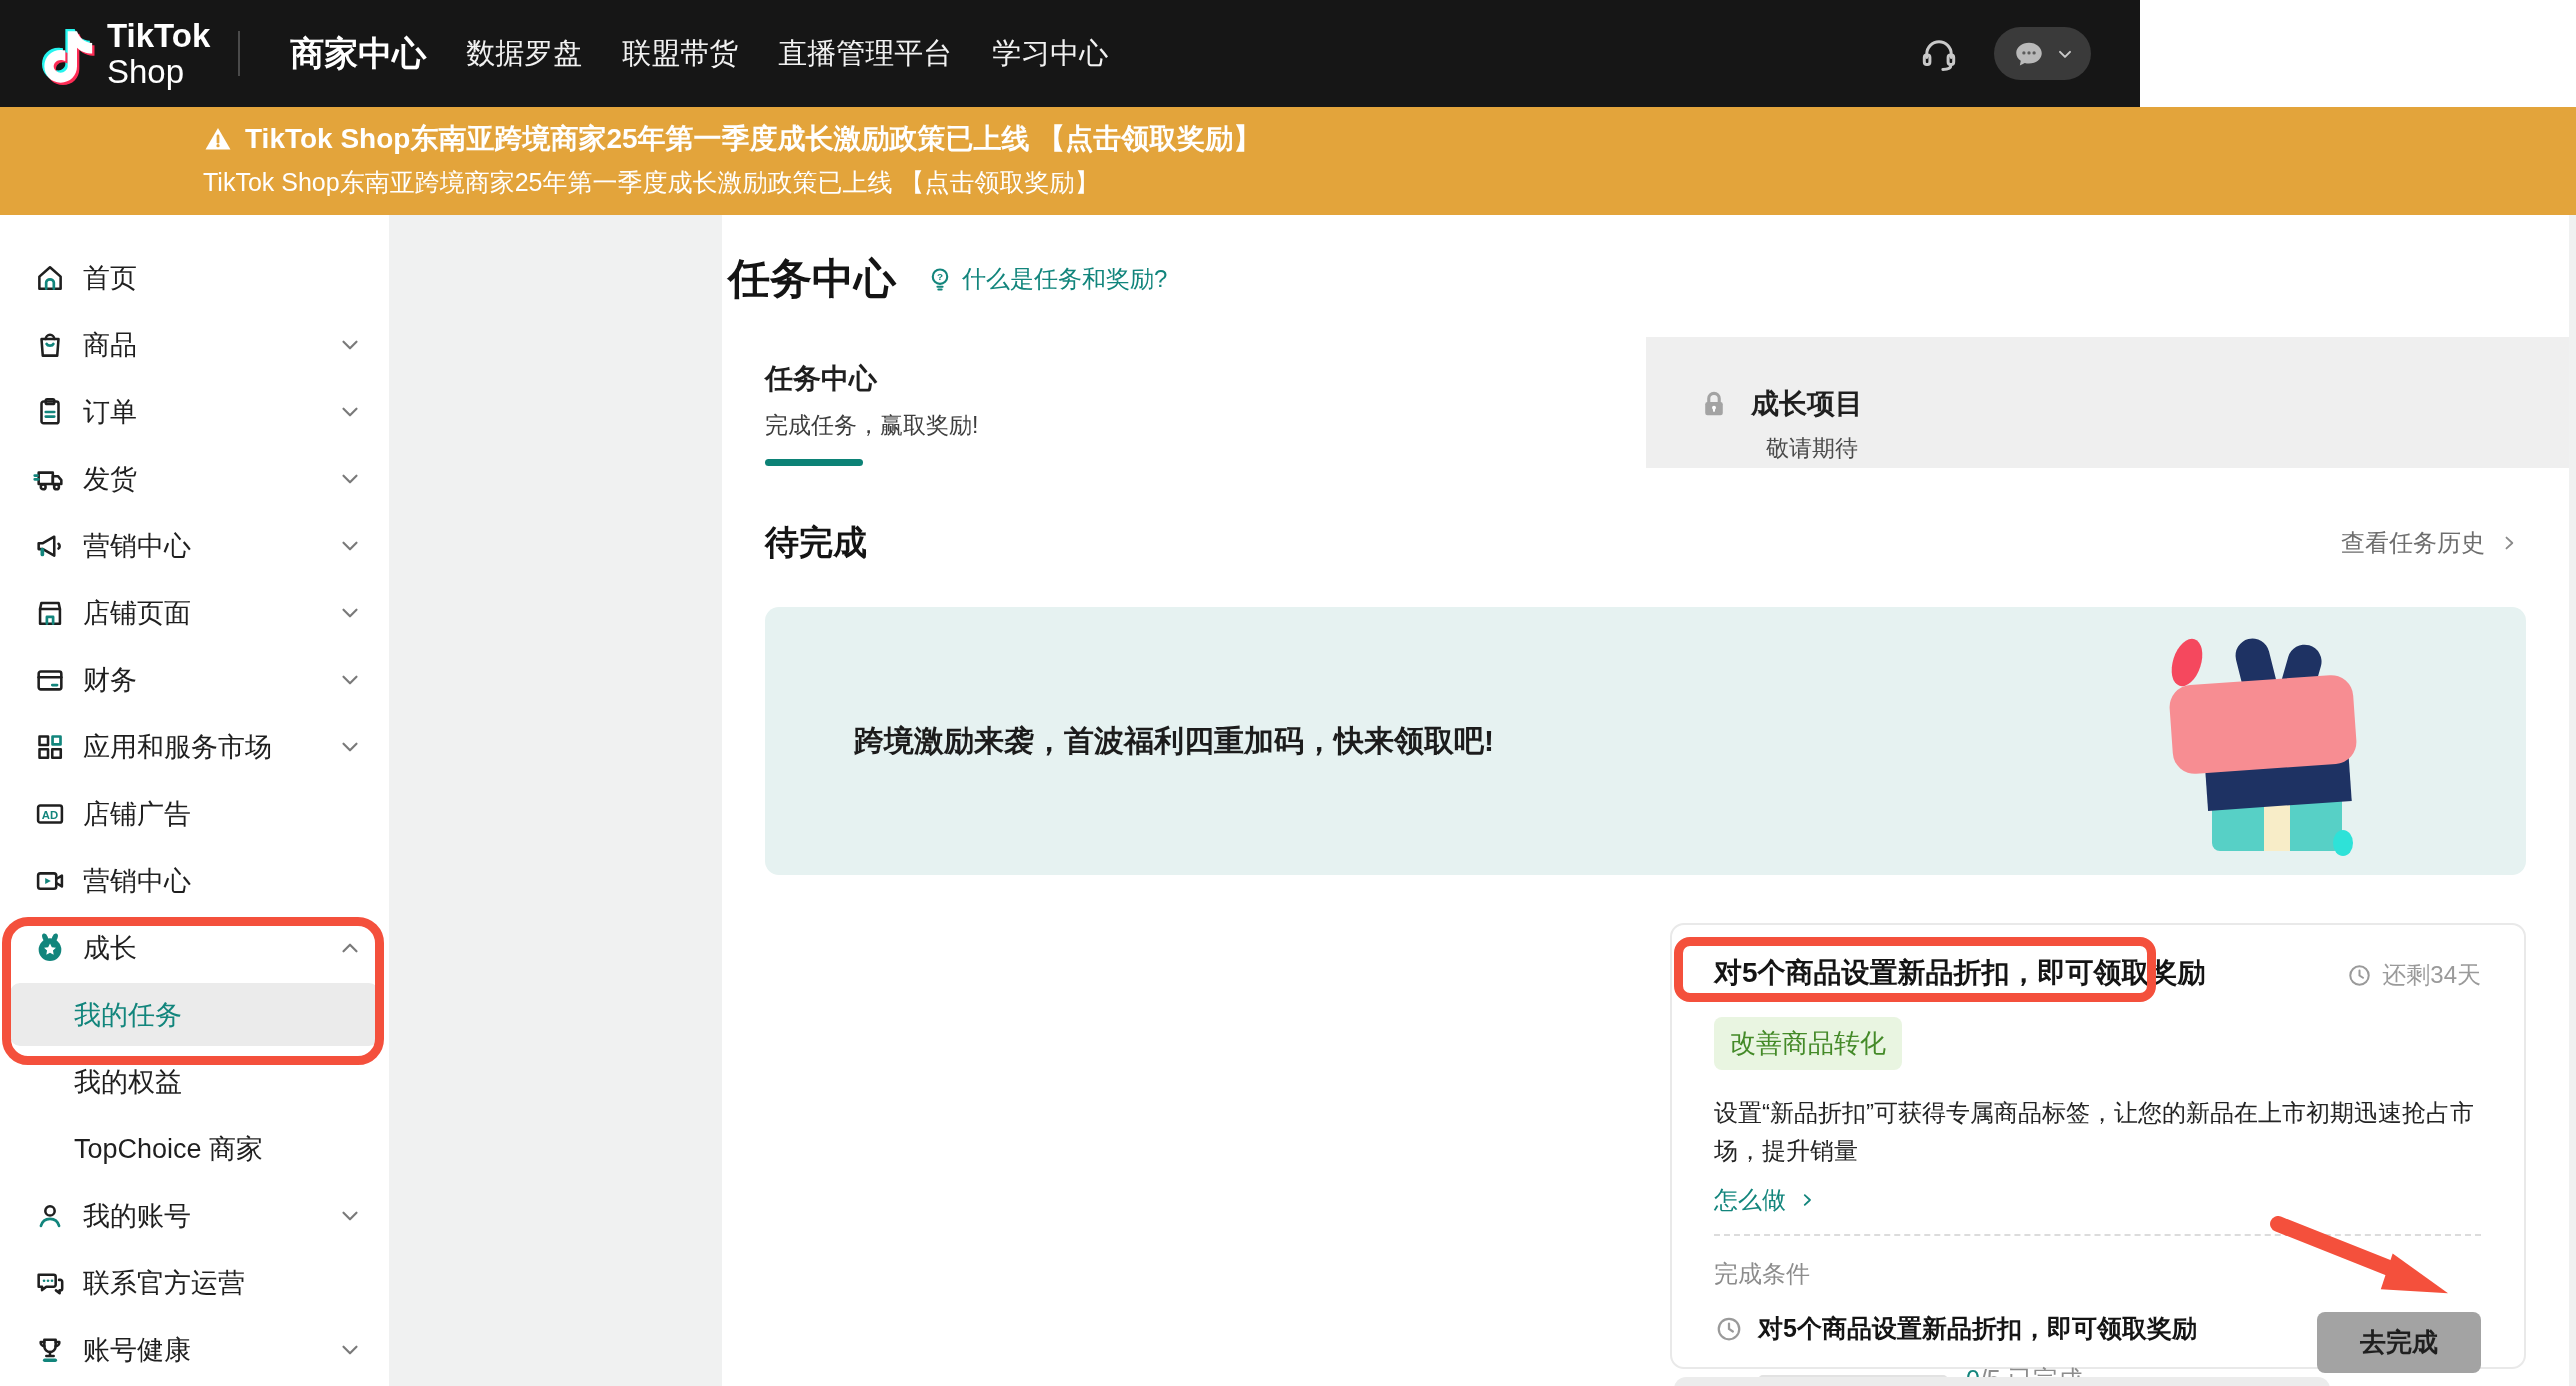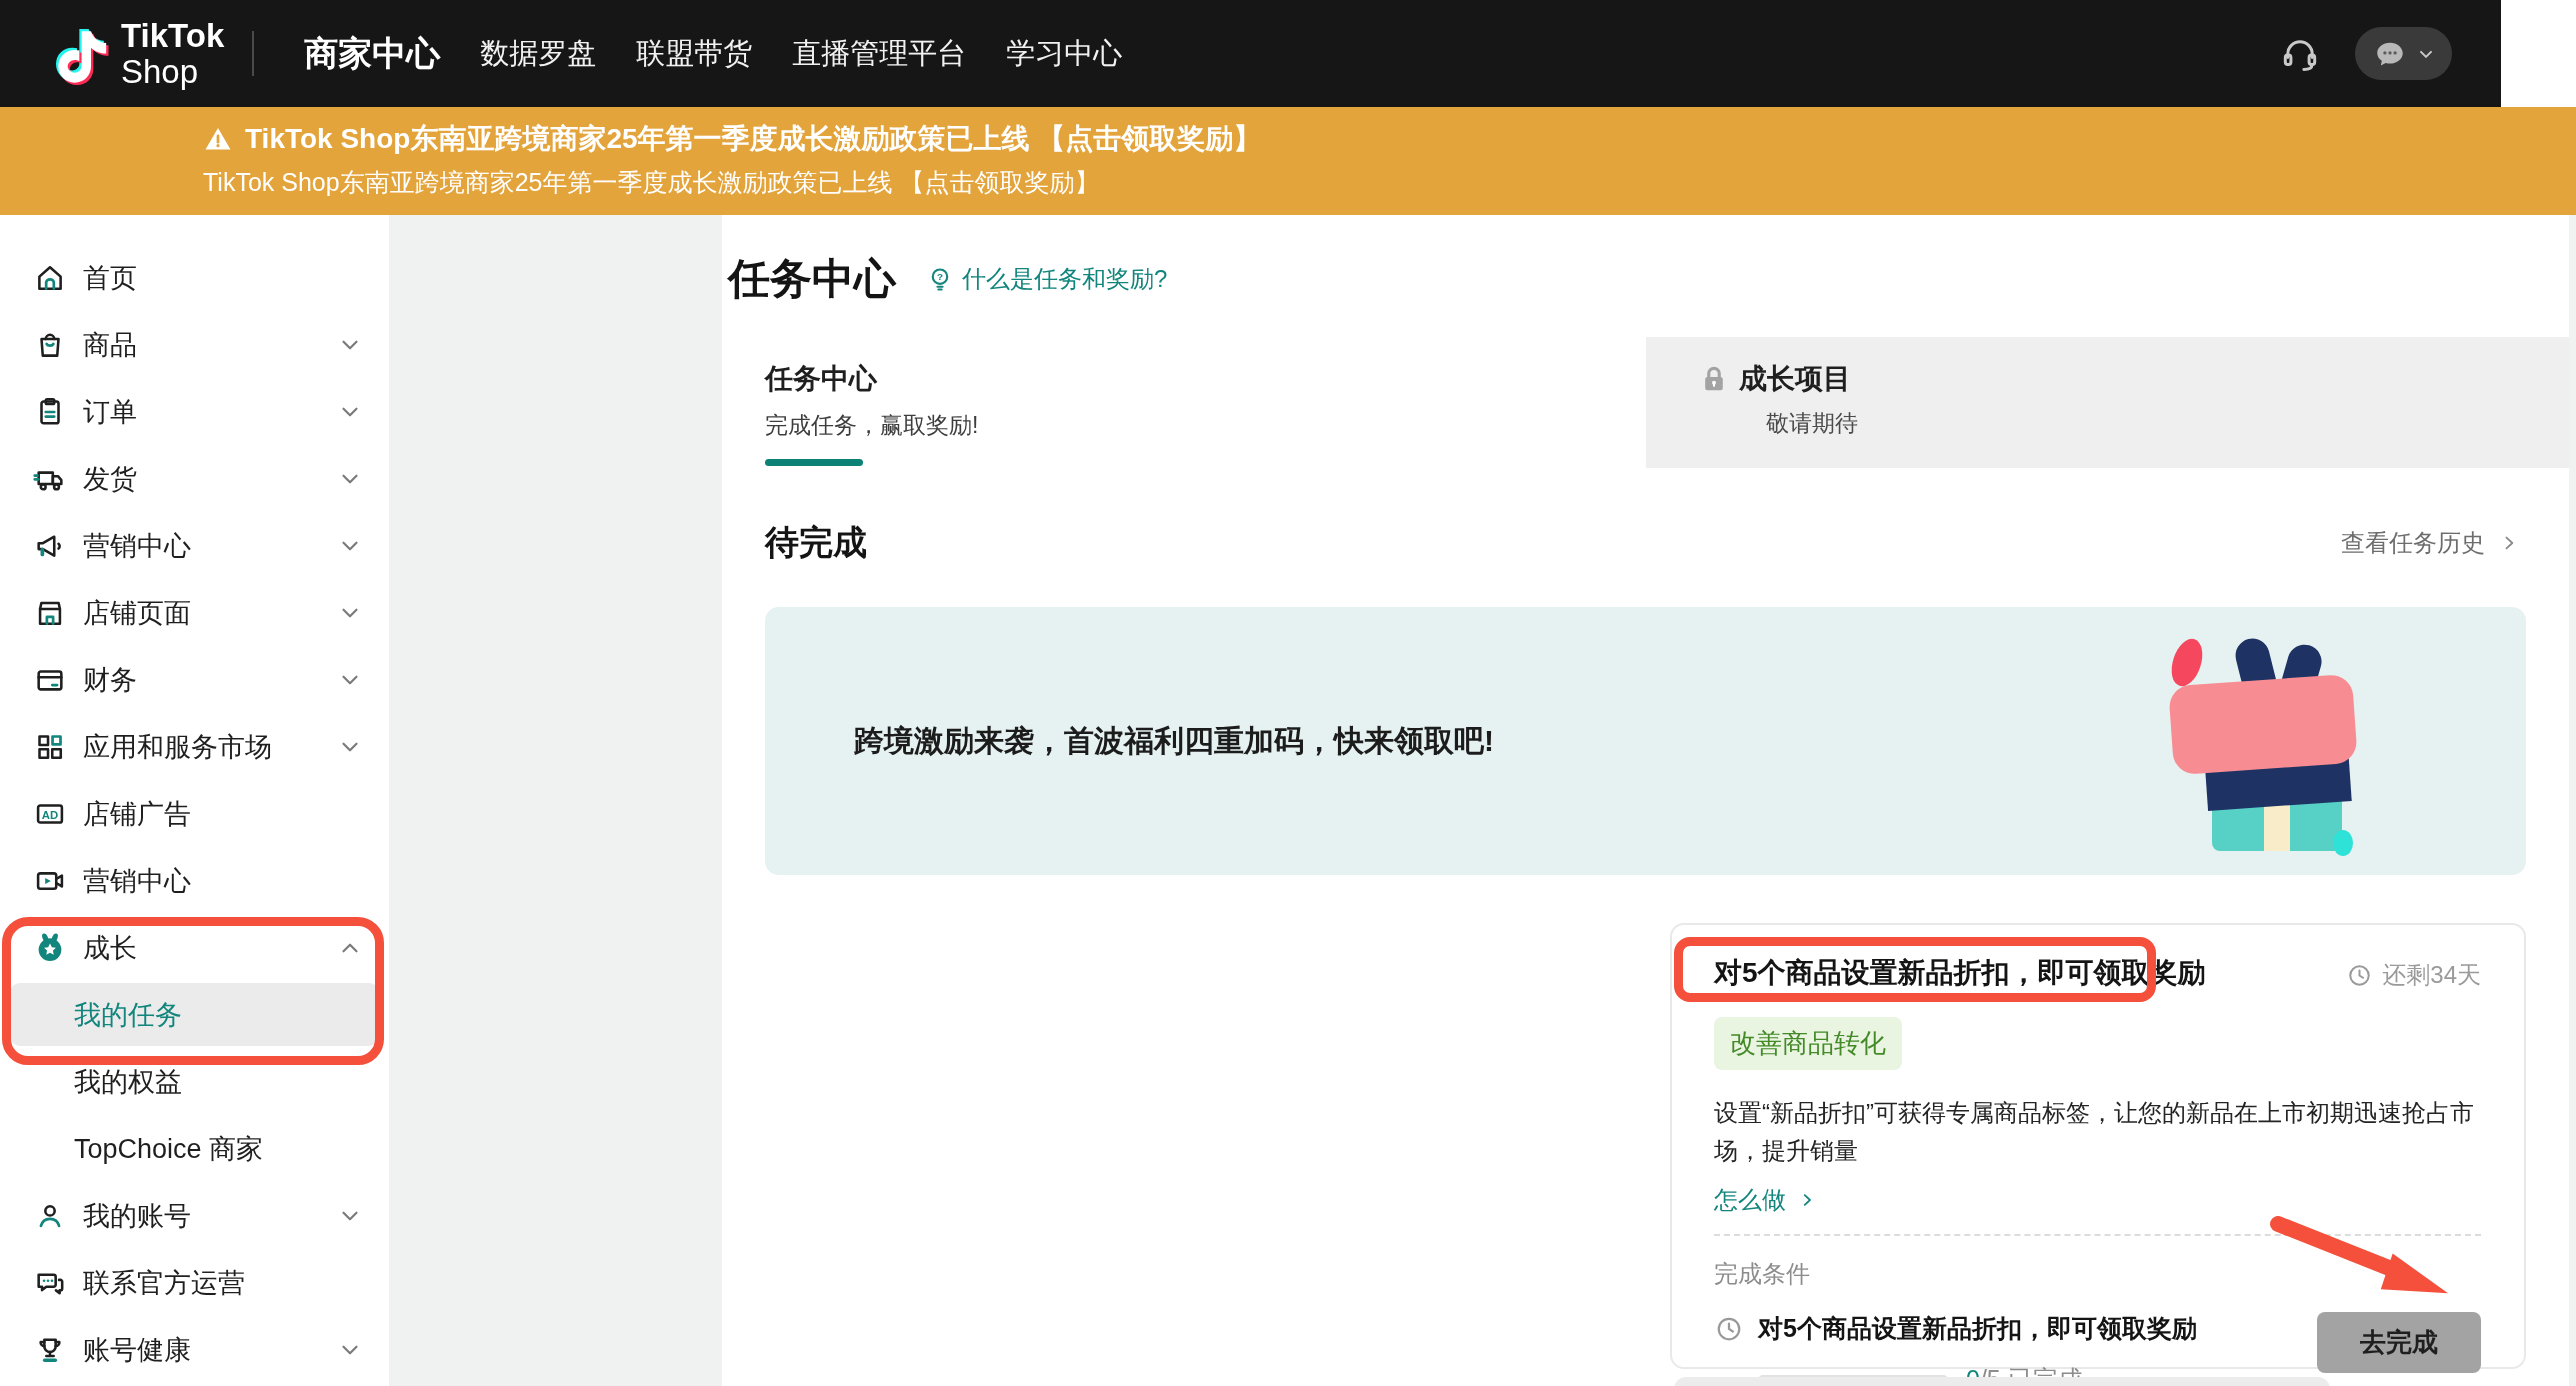--- a/index.html
+++ b/index.html
@@ -4,22 +4,22 @@
 <style>
   html,body{margin:0;padding:0;}
   body{
     width:2576px;height:1387px;position:relative;overflow:hidden;
     font-family:"Liberation Sans","DejaVu Sans",sans-serif;
     background:#ffffff;color:#1f1f1f;
   }
   svg{display:block;}
   
   .topbar{
-    position:absolute;left:0;top:0;width:2501px;height:107px;
-    background:#161616;display:flex;align-items:center;padding-left:52px;box-sizing:border-box;
+    position:absolute;left:0;top:0;width:2140px;height:107px;
+    background:#161616;display:flex;align-items:center;padding-left:38px;box-sizing:border-box;
   }
   .logo{display:flex;align-items:center;}
   .logo-text{margin-left:12px;color:#fff;line-height:36px;font-size:33px;}
   .logo-line1{font-weight:700;}
   .logo-line2{font-weight:400;}
   .topbar-divider{width:2px;height:45px;background:#4a4a4a;margin:0 10px 0 28px;}
   .nav-item{color:#f2f2f2;font-size:29px;margin-left:40px;cursor:pointer;white-space:nowrap;}
   .nav-item.active{font-weight:700;font-size:34px;color:#ffffff;}
   .topbar-right{margin-left:auto;display:flex;align-items:center;gap:34px;margin-right:49px;}
   .account-pill{width:97px;height:53px;background:#3a3a3a;border-radius:28px;display:flex;align-items:center;justify-content:center;gap:8px;}
@@ -45,21 +45,21 @@
   .page-header{position:absolute;left:6px;top:36px;display:flex;align-items:center;}
   .page-title{font-size:42px;font-weight:700;color:#141414;}
   .help-link{display:flex;align-items:center;gap:8px;margin-left:30px;color:#12857c;font-size:24px;cursor:pointer;}
   .tabs{position:absolute;left:0;top:122px;width:1847px;height:131px;display:flex;}
   .tab{box-sizing:border-box;height:131px;position:relative;cursor:pointer;}
   .tab.active{width:924px;background:#ffffff;padding:25px 0 0 43px;}
   .tab-title{font-size:28px;font-weight:700;color:#1f1f1f;line-height:34px;}
   .tab-sub{font-size:23px;color:#3d3d3d;margin-top:14px;}
   .tab-underline{position:absolute;left:43px;bottom:2px;width:98px;height:7px;border-radius:4px;background:#0c8276;}
   .tab.locked{width:923px;background:#efefef;padding:25px 0 0 51px;}
-  .locked-head{display:flex;align-items:flex-end;gap:8px;}
+  .locked-head{display:flex;align-items:flex-end;gap:20px;margin-top:25px;}
   .tab.locked .tab-sub{margin-left:69px;margin-top:12px;color:#4b4b4b;}
   .section-row{position:absolute;left:43px;top:305px;width:1754px;display:flex;justify-content:space-between;align-items:center;}
   .section-title{font-size:34px;font-weight:700;color:#141414;}
   .history-link{display:flex;align-items:center;gap:14px;font-size:24px;color:#6d6d6d;cursor:pointer;}
   
   .promo{position:absolute;left:43px;top:392px;width:1761px;height:268px;background:#e6f2f1;border-radius:14px;display:flex;align-items:center;cursor:pointer;}
   .promo-text{margin-left:89px;font-size:30px;font-weight:700;color:#1c1c1c;}
   .gift{position:absolute;left:1372px;top:31px;width:217px;height:217px;}
   .gift div{position:absolute;}
   .g-red{left:36px;top:0;width:28px;height:49px;border-radius:50%;background:#f5485e;transform:rotate(18deg);}

